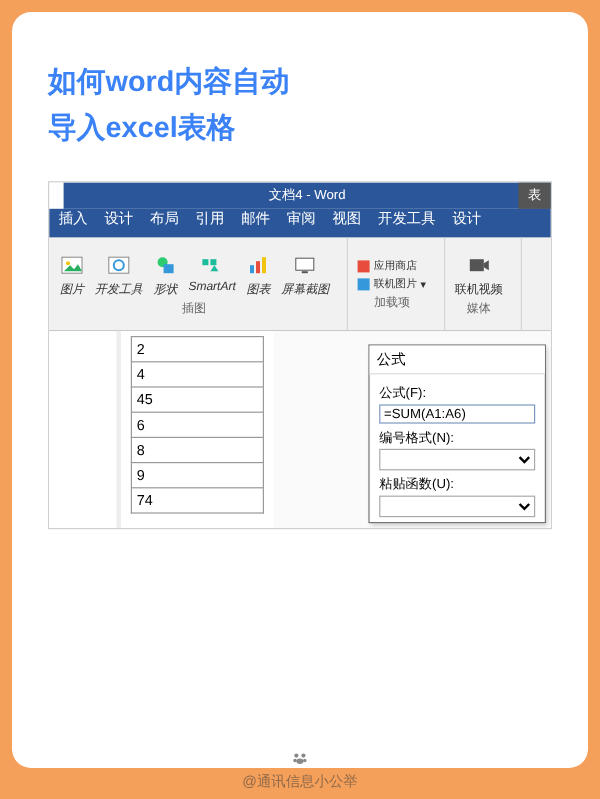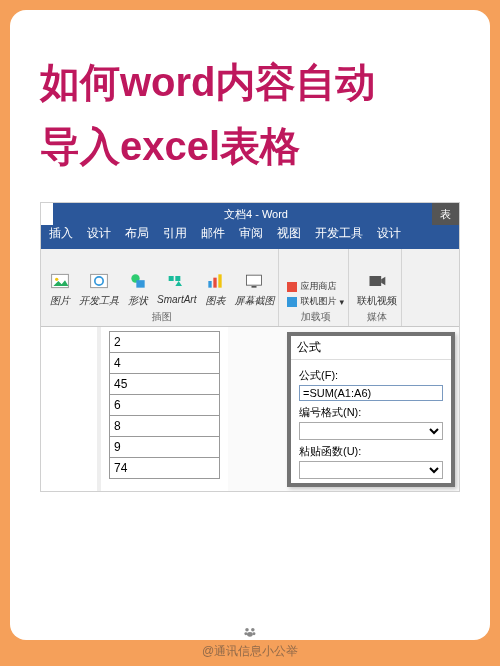--- a/index.html
+++ b/index.html
@@ -15,24 +15,24 @@
     position: absolute;
     top: 10px;
     left: 10px;
     width: 480px;
     height: 630px;
     background: #fff;
     border-radius: 16px;
     padding: 40px 30px 20px 30px;
   }
   .title {
-    font-size: 40px;
+    font-size: 24px;
     font-weight: 700;
     line-height: 1.6;
-    color: #be185d;
+    color: #3b82f6;
     margin-bottom: 24px;
   }
   .screenshot {
     width: 420px;
     height: 290px;
     border: 1px solid #d0d0d0;
     background: #fff;
     overflow: hidden;
     position: relative;
   }
@@ -68,24 +68,24 @@
   .ribbon-tabs .tab { cursor: default; }
   .ribbon-body {
     background: #f1f1f1;
     border-bottom: 1px solid #c8c8c8;
     height: 78px;
     display: flex;
     align-items: stretch;
   }
   .ribbon-group {
     border-right: 1px solid #d4d4d4;
-    padding: 4px 4px 2px 8px;
+    padding: 4px 15px 2px 8px;
     display: flex;
     flex-direction: column;
-    justify-content: flex-end;
+    justify-content: center;
   }
   .group-icons {
     display: flex;
     gap: 8px;
     align-items: flex-start;
     font-style: italic;
   }
   .icon-btn {
     display: flex;
     flex-direction: column;
@@ -128,23 +128,23 @@
     width: 110px;
     height: 21px;
     font-size: 12px;
     padding: 0 4px;
     vertical-align: middle;
   }
   .formula-dialog {
     position: absolute;
     right: 4px;
     bottom: 4px;
-    width: 168px;
+    width: 148px;
     background: #fff;
-    border: 4px solid #737373;
+    border: 1px solid #737373;
     font-size: 11px;
     box-shadow: 2px 2px 4px rgba(0,0,0,0.2);
   }
   .dlg-title {
     background: #fff;
     border-bottom: 1px solid #ddd;
     padding: 3px 6px;
     font-size: 12px;
   }
   .dlg-body { padding: 4px 8px; }

